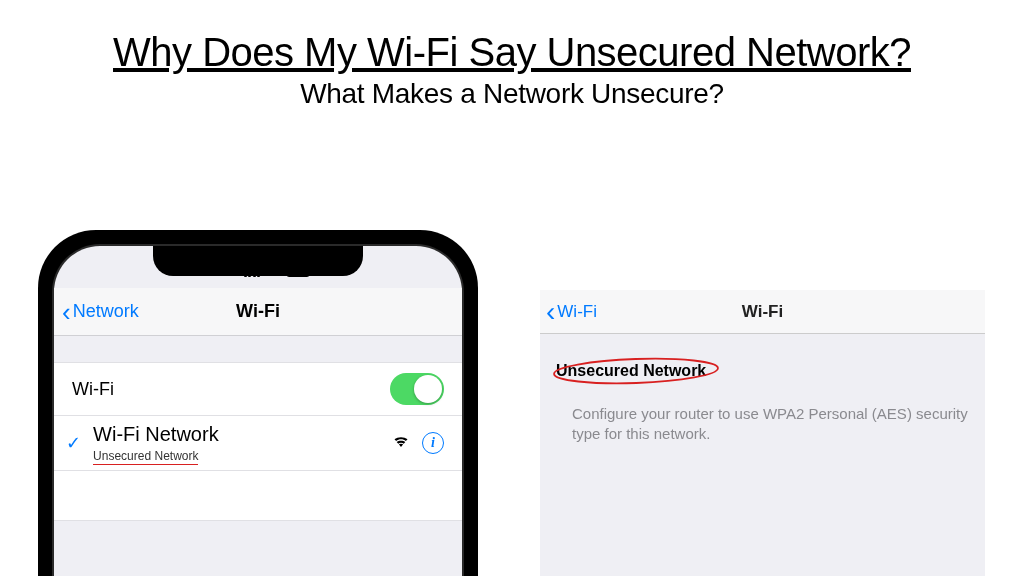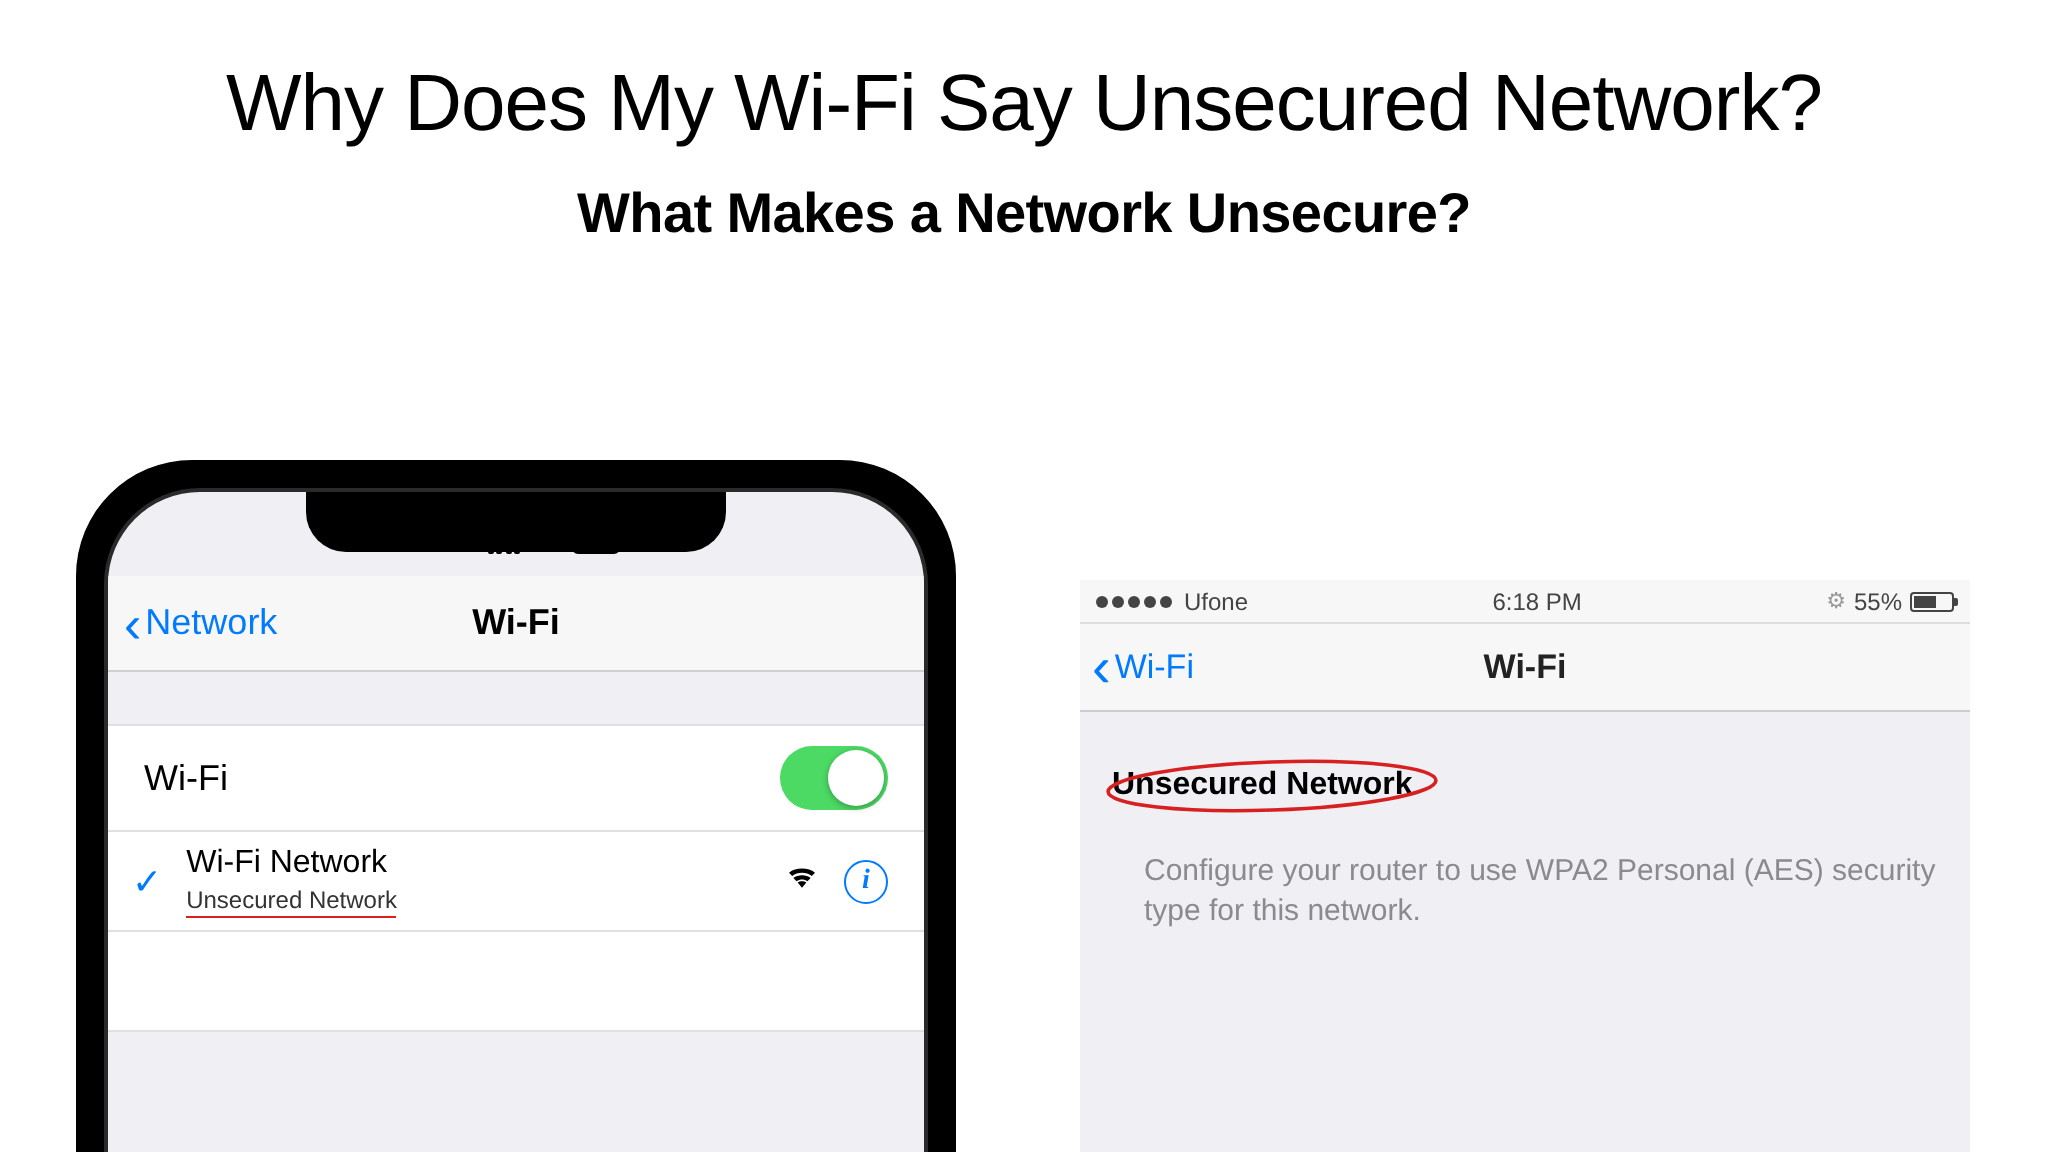--- a/index.html
+++ b/index.html
@@ -10,26 +10,27 @@
       font-family: -apple-system, BlinkMacSystemFont, "Segoe UI", Helvetica, Arial, sans-serif;
       overflow: hidden;
       position: relative;
     }
     .main-title {
       text-align: center;
       font-size: 40px;
       font-weight: 400;
       margin-top: 30px;
       letter-spacing: -0.5px;
+      text-decoration: underline;
     }
     .sub-title {
       text-align: center;
       font-size: 28px;
-      font-weight: 700;
-      margin-top: 16px;
+      font-weight: 400;
+      margin-top: 3px;
       letter-spacing: -0.3px;
     }
 
     
     .phone1 {
       position: absolute;
       left: 38px;
       top: 230px;
       width: 440px;
       height: 400px;
@@ -144,21 +145,21 @@
     .cell-label { font-size: 18px; flex: 1; }
     .toggle {
       width: 54px; height: 32px; background: #4cd964; border-radius: 16px; position: relative;
     }
     .toggle-knob {
       position: absolute; right: 2px; top: 2px; width: 28px; height: 28px;
       background: #fff; border-radius: 50%; box-shadow: 0 1px 3px rgba(0,0,0,0.3);
     }
     .cell.network { padding-top: 6px; padding-bottom: 6px; }
     .checkmark { color: #007aff; font-size: 18px; margin-right: 12px; margin-left: -6px;}
-    .net-label { font-size: 16px; line-height: 1.2;}
+    .net-label { font-size: 20px; line-height: 1.2;}
     .net-sub { font-size: 12px; color: #333; border-bottom: 1.5px solid #d82020; padding-bottom: 1px;}
     .net-icons { display: flex; align-items: center; gap: 12px; margin-left: auto; }
     .info-icon {
       width: 22px; height: 22px; border: 1.5px solid #007aff; border-radius: 50%;
       color: #007aff; display: flex; align-items: center; justify-content: center;
       font-family: Georgia, serif; font-style: italic; font-size: 14px; font-weight: bold;
     }
     .section-header {
       padding: 22px 18px 6px;
       font-size: 13px;
@@ -303,38 +304,20 @@
             </div>
           </div>
           <div class="cell" style="height:42px;"></div>
         </div>
       </div>
     </div>
   </div>
 </div>
 
 <div class="phone2">
-  <div class="statusbar2">
-    <div class="dots">
-        <span></span>
-        <span></span>
-        <span></span>
-        <span></span>
-        <span></span>
-      </div>
-    <div class="carrier2">Ufone</div>
-    <div class="sb2-center">6:18 PM</div>
-    <div class="sb2-right">
-      <span class="bt-icon">⚙</span>
-      <span>55%</span>
-      <div class="battery2">
-          <div class="battery2-fill"></div>
-        </div>
-    </div>
-  </div>
   <div class="navbar2">
     <div class="back2">
       <span class="back2-chev">‹</span>
       <span>Wi-Fi</span>
     </div>
     <div class="nav-title2">Wi-Fi</div>
   </div>
   <div class="content2">
     <div style="position:relative; padding-left: 0;">
       <div class="unsecured-heading">Unsecured Network</div>

